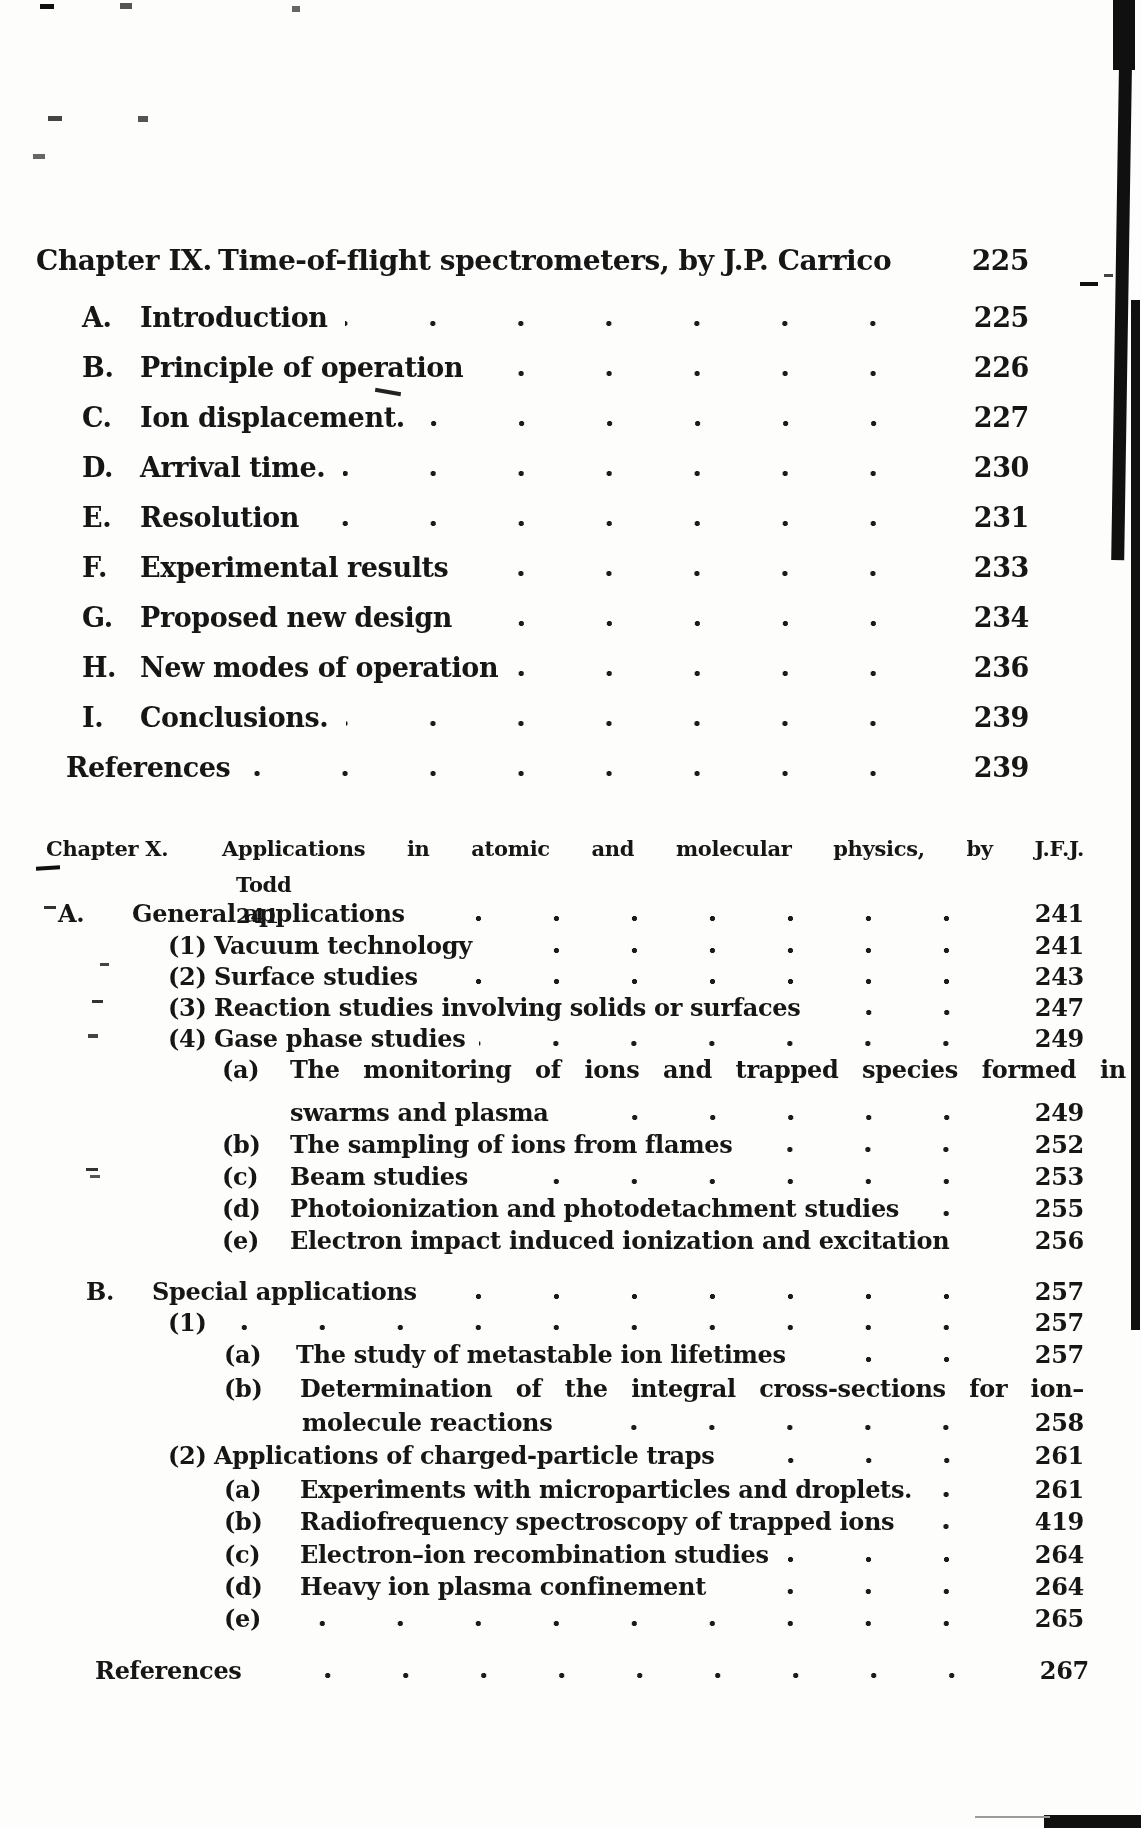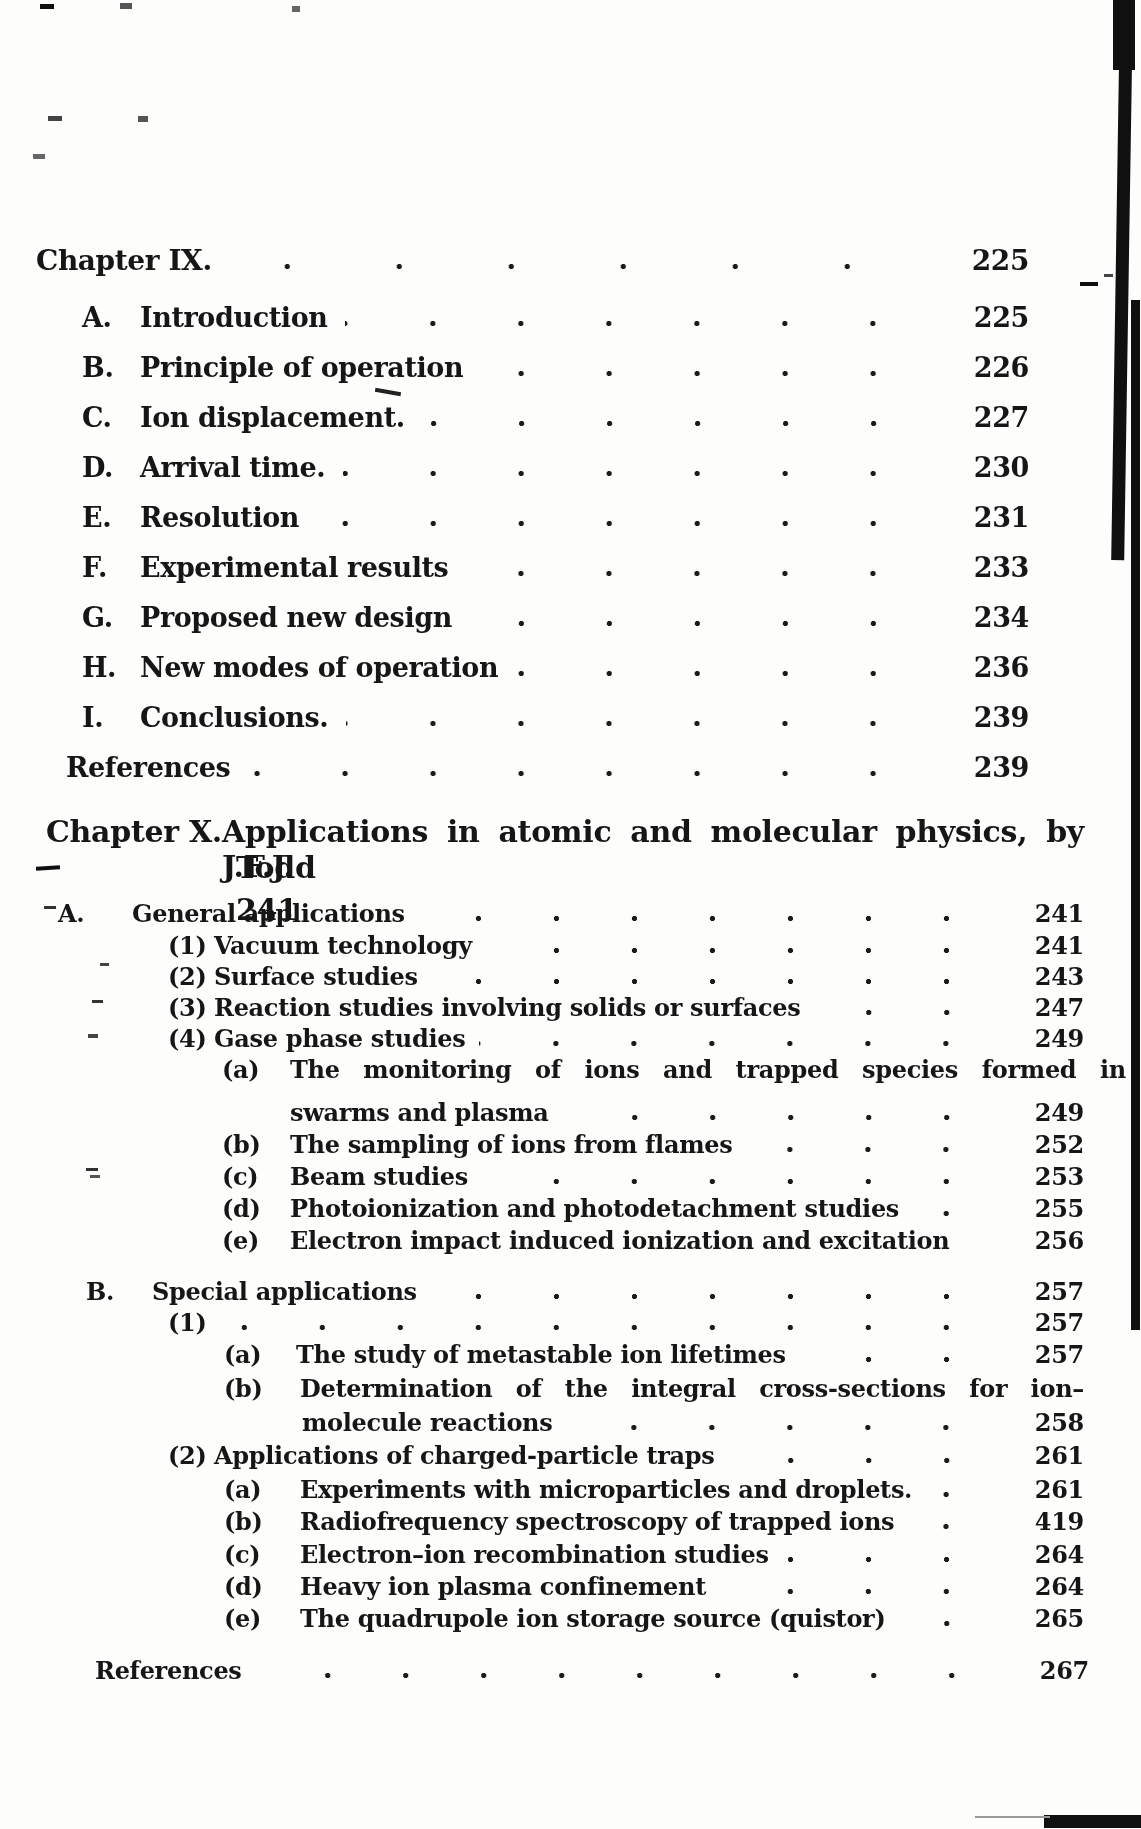--- a/index.html
+++ b/index.html
@@ -22,32 +22,33 @@
     background-image:radial-gradient(circle at 3.5px 3.5px,#1b1b1b 2.4px,rgba(0,0,0,0) 2.9px);
     background-size:88px 7px; background-repeat:repeat-x; background-position:right center;
   }
   .pg { flex:0 0 auto; }
 
   .c9 { font-size:27px; letter-spacing:-0.4px; right:136px; }
   .c9.head { font-size:28px; }
   .c9.head .leader { background-size:112px 7px; }
 
   .c10 { font-size:24px; letter-spacing:-0.3px; right:81px; }
-  .c10.head { font-size:30px; }
+  .c10.head { font-size:21px;margin-top:22px; }
   .c10 .leader { background-size:78px 7px; margin:0 14px 0 14px; }
 
   .artifact { position:absolute; background:#101010; }
 </style>
 </head>
 <body>
 
 <div class="page">
 
   <div class="row c9 head" style="top:245px; left:36px; --lw:182px;">
     <span class="lbl">Chapter IX.</span>
+    <span class="txt">Time-of-flight spectrometers, by J.P. Carrico</span>
     <span class="leader"></span>
     <span class="pg">225</span>
   </div>
 
   <div class="row c9" style="top:302px; left:82px;">
     <span class="lbl">A.</span>
     <span class="txt">Introduction</span>
     <span class="leader"></span>
     <span class="pg">225</span>
   </div>
@@ -234,21 +235,20 @@
     <span class="pg">264</span>
   </div>
   <div class="row c10" style="top:1573px; left:224px; --lw:76px;">
     <span class="lbl">(d)</span>
     <span class="txt">Heavy ion plasma confinement</span>
     <span class="leader"></span>
     <span class="pg">264</span>
   </div>
   <div class="row c10" style="top:1605px; left:224px; --lw:76px;">
     <span class="lbl">(e)</span>
-    <span class="txt">The quadrupole ion storage source (quistor)</span>
     <span class="leader"></span>
     <span class="pg">265</span>
   </div>
 
   <div class="row c10" style="top:1657px; left:95px; right:76px;">
     <span class="txt">References</span>
     <span class="leader"></span>
     <span class="pg">267</span>
   </div>
 

